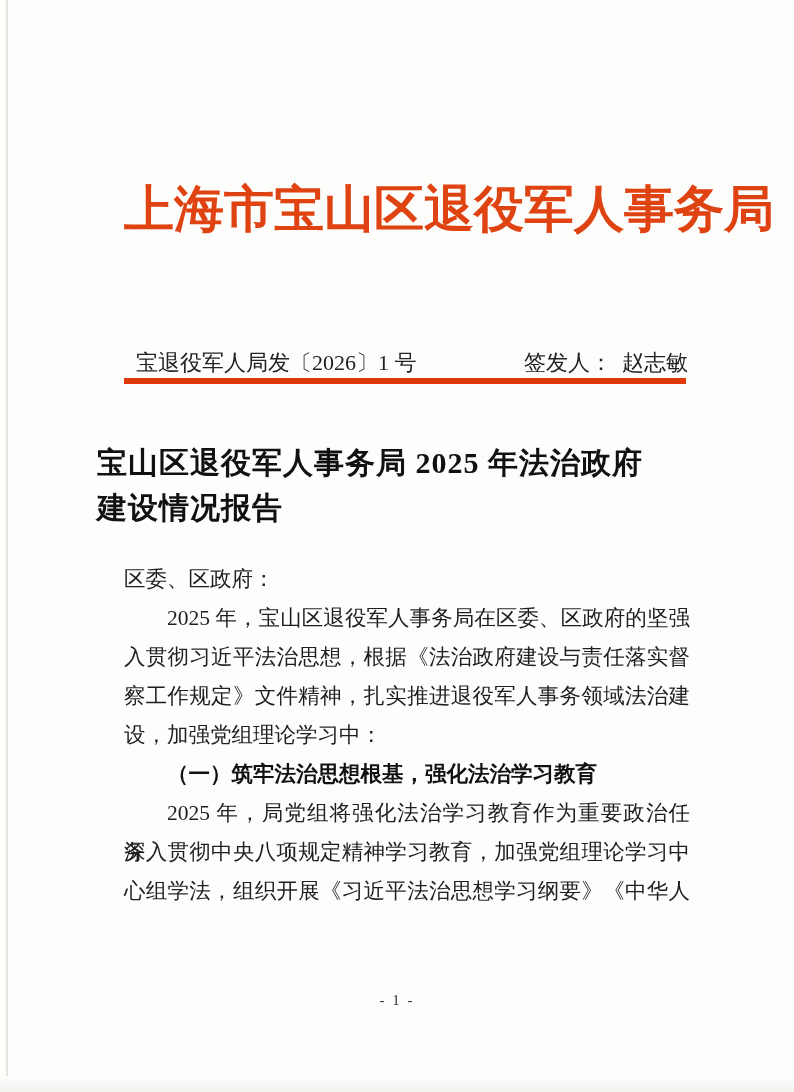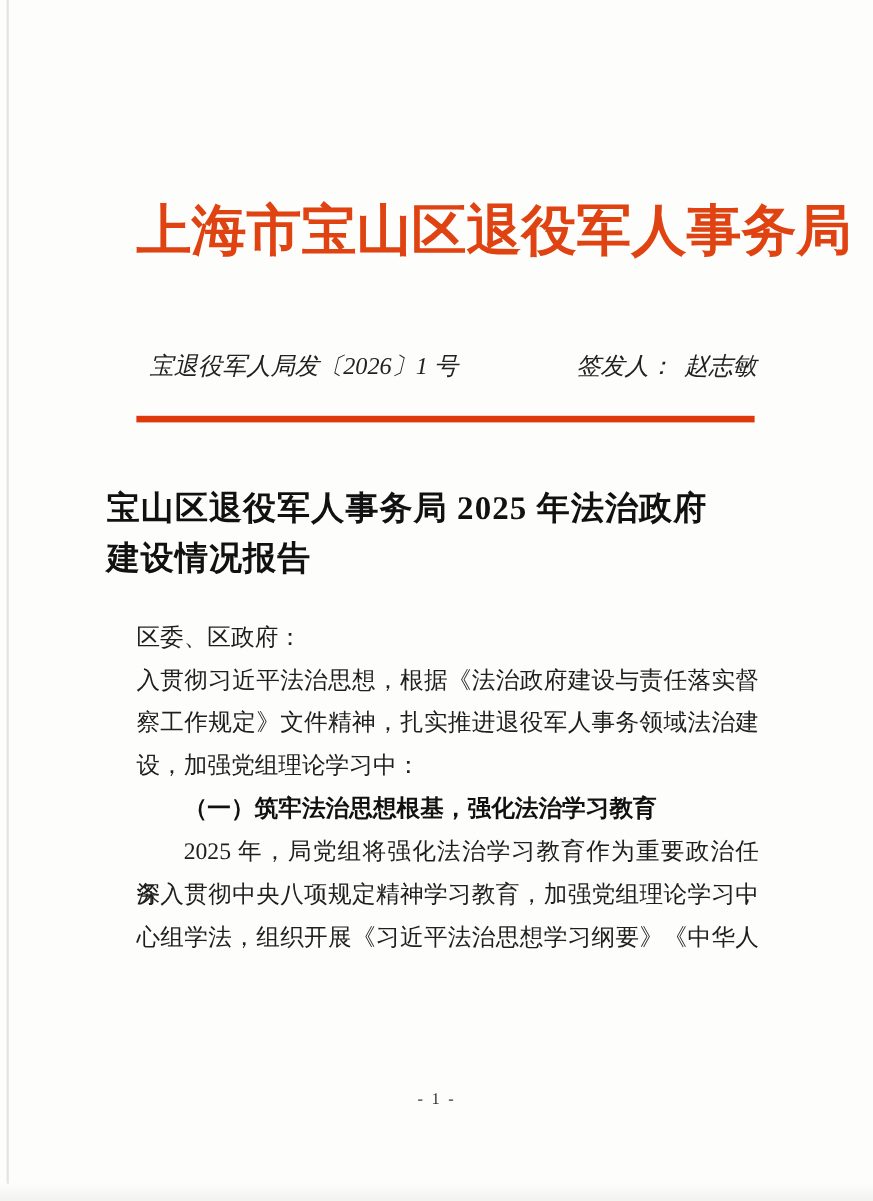--- a/index.html
+++ b/index.html
@@ -35,27 +35,26 @@
     color: #e04312;
     white-space: nowrap;
     text-align: justify;
     text-align-last: justify;
     letter-spacing: 0;
   }
 
   
   .docnum-row {
     position: absolute;
-    left: 124px; top: 318px; width: 566px;
+    left: 124px; top: 348px; width: 566px;
     display: flex;
     justify-content: space-between;
     align-items: center;
     font-size: 22px;
     color: #222;
-    font-style: italic;
   }
   .docnum-row .left { padding-left: 12px; }
   .docnum-row .right { padding-right: 2px; }
   .issuer-name { margin-left: 10px; }
 
   
   .red-rule {
     position: absolute;
     left: 124px; top: 378px; width: 562px; height: 6px;
     background: #df380b;
@@ -121,20 +120,21 @@
 
   <div class="red-rule"></div>
 
   <div class="doc-title">
     <div>宝山区退役军人事务局 2025 年法治政府</div>
     <div>建设情况报告</div>
   </div>
 
   <div class="body-col">
     <div class="body-line">区委、区政府：</div>
+    <div class="body-line fill indent">2025 年，宝山区退役军人事务局在区委、区政府的坚强</div>
     <div class="body-line fill">入贯彻习近平法治思想，根据《法治政府建设与责任落实督</div>
     <div class="body-line fill">察工作规定》文件精神，扎实推进退役军人事务领域法治建</div>
     <div class="body-line">设，加强党组理论学习中：</div>
     <div class="body-line bold indent">（一）筑牢法治思想根基，强化法治学习教育</div>
     <div class="body-line fill indent">2025 年，局党组将强化法治学习教育作为重要政治任务，</div>
     <div class="body-line fill">深入贯彻中央八项规定精神学习教育，加强党组理论学习中</div>
     <div class="body-line fill">心组学法，组织开展《习近平法治思想学习纲要》《中华人</div>
   </div>
 
   <div class="page-number">- 1 -</div>

